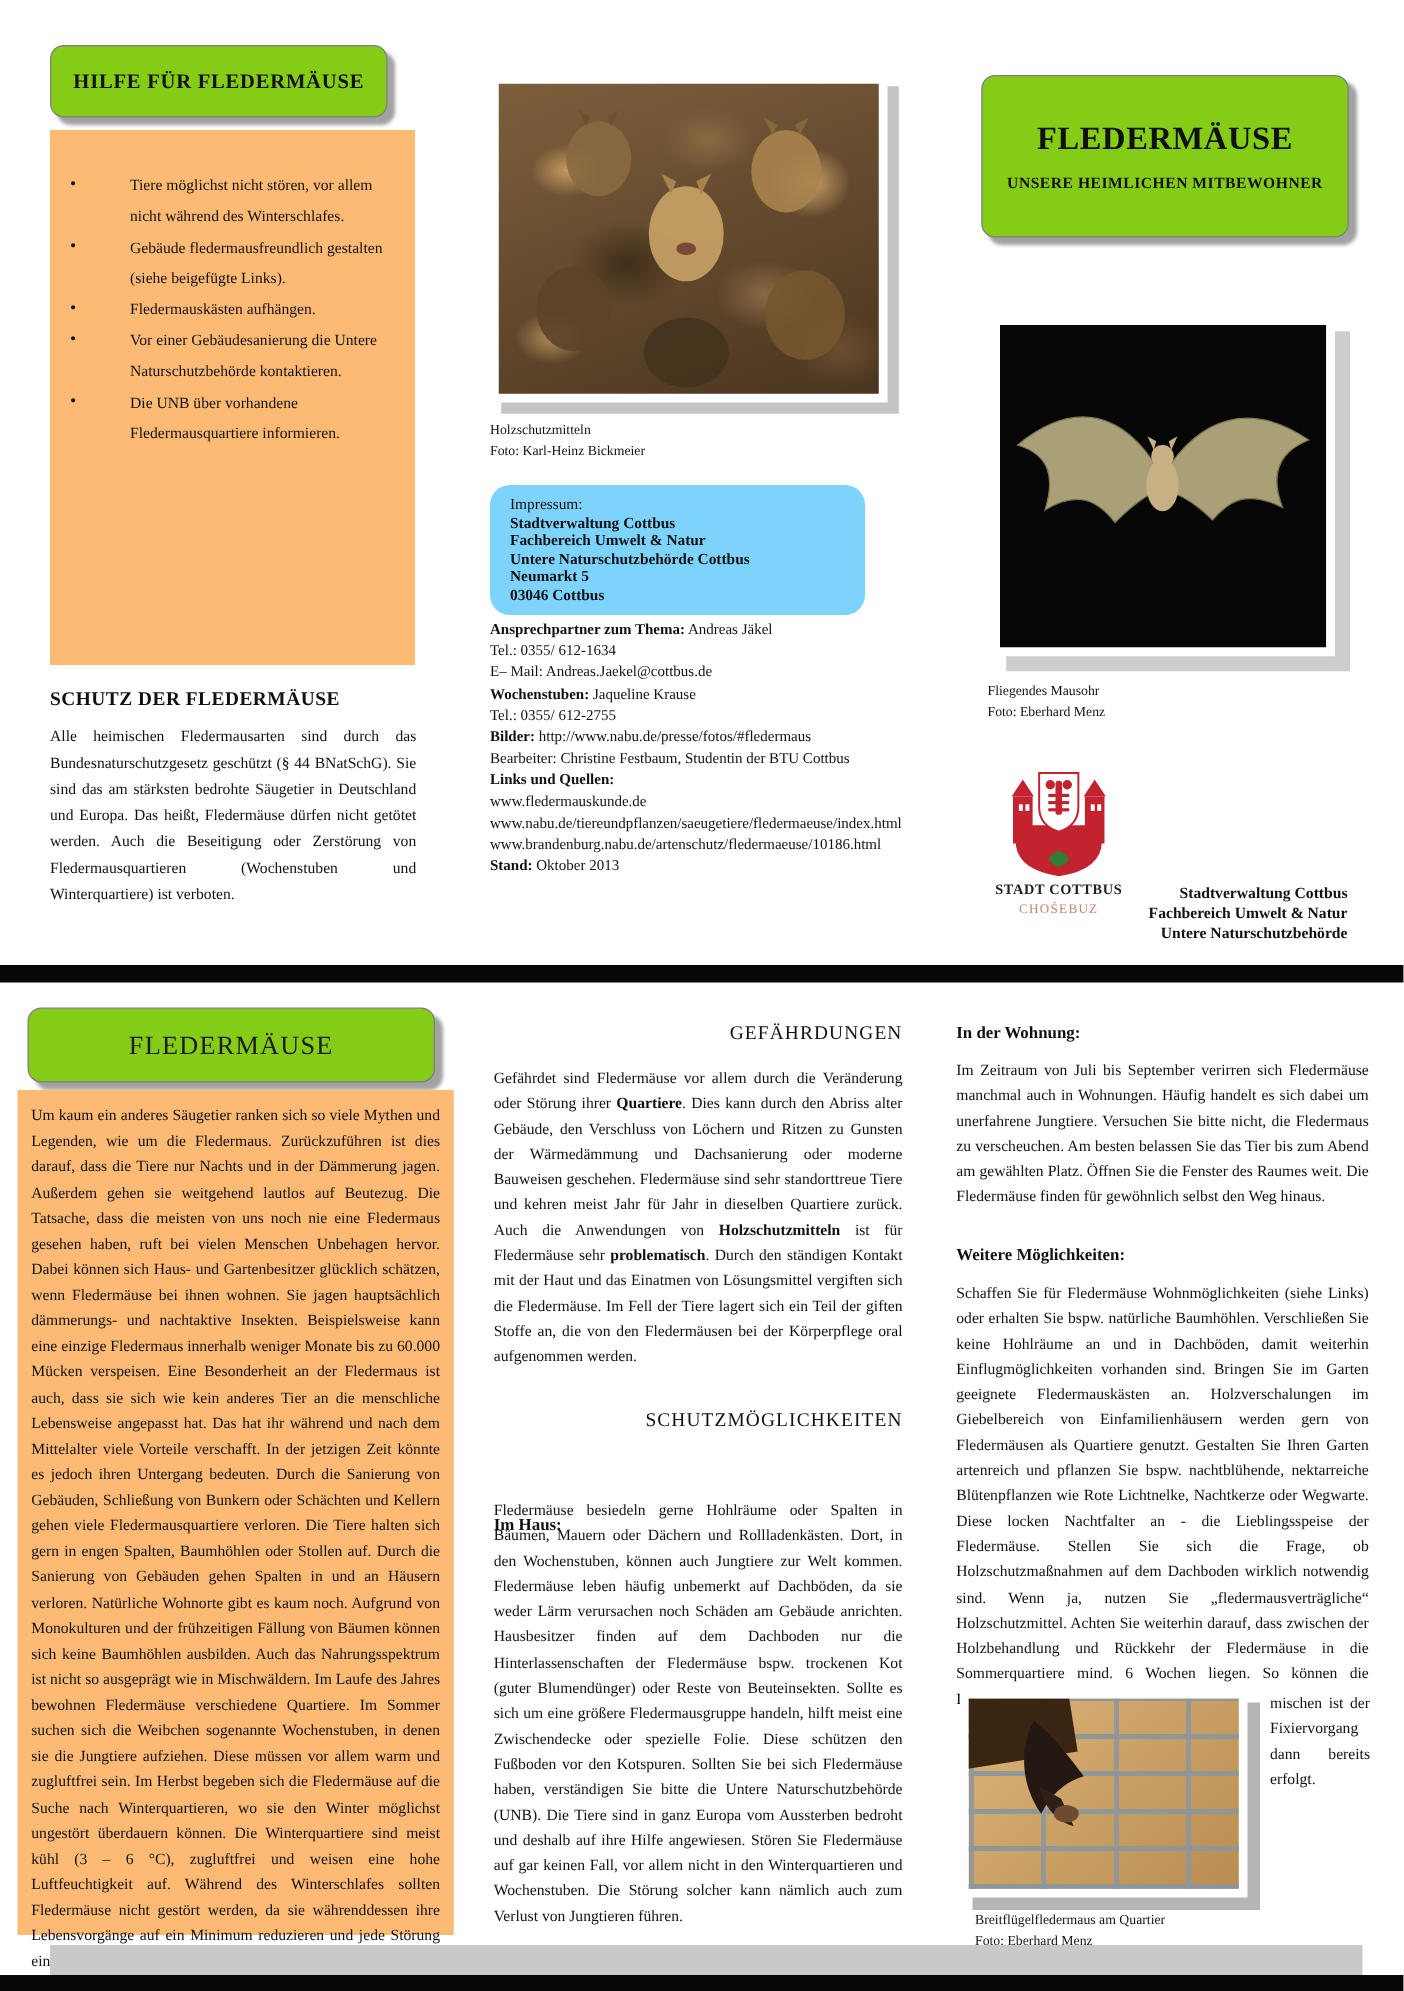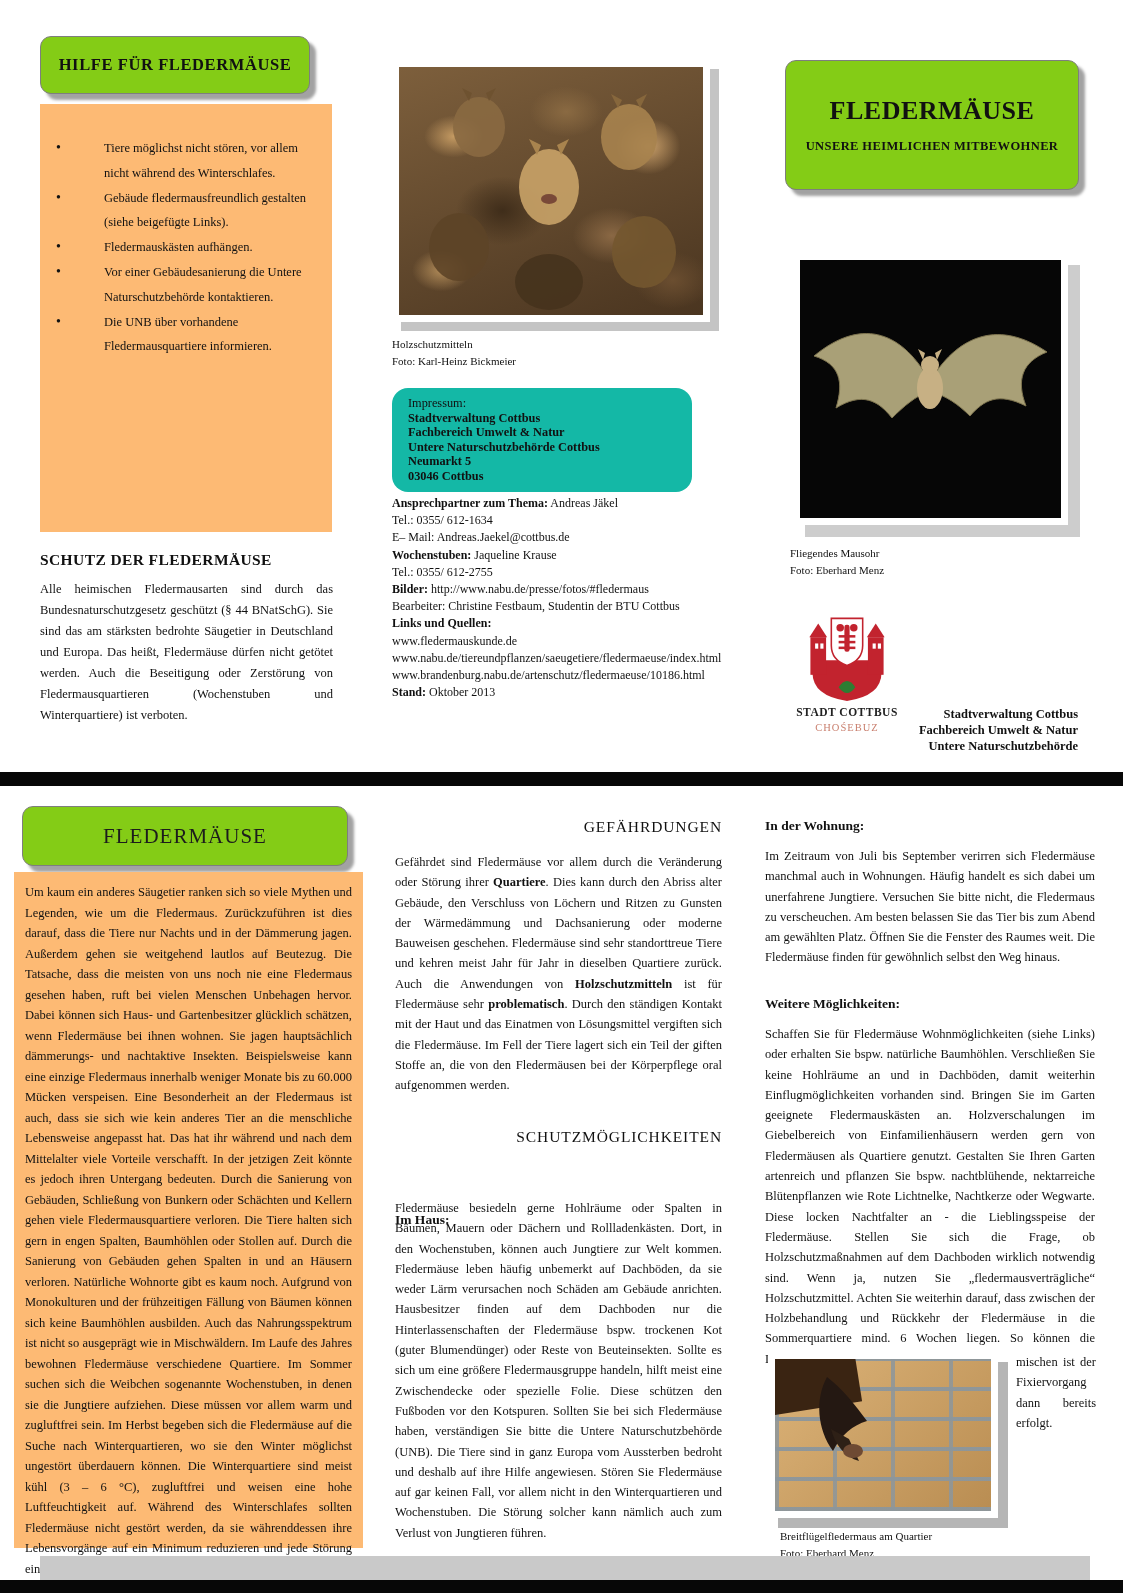--- a/index.html
+++ b/index.html
@@ -35,21 +35,21 @@
       radial-gradient(52px 36px at 55% 18%, #8a6a42 0%, rgba(138,106,66,0) 70%),
       radial-gradient(46px 40px at 82% 32%, #caa06a 0%, rgba(202,160,106,0) 70%),
       radial-gradient(62px 46px at 34% 58%, #3f2d1a 0%, rgba(63,45,26,0) 75%),
       radial-gradient(56px 40px at 70% 68%, #8a6844 0%, rgba(138,104,68,0) 70%),
       radial-gradient(42px 30px at 14% 82%, #b08a58 0%, rgba(176,138,88,0) 70%),
       radial-gradient(52px 38px at 90% 86%, #6b4e30 0%, rgba(107,78,48,0) 75%),
       linear-gradient(160deg,#7d5f3c,#4a3520);}
   .cap{font-size:11px;line-height:16.5px;}
   .cap-colony{left:392px;top:336px;width:300px;}
 
-  .impressum{left:392px;top:388px;width:268px;background:#14b8a6;border-radius:16px;
+  .impressum{left:392px;top:388px;width:268px;background:#7dd3fc;border-radius:16px;
              padding:8px 16px 8px 16px;font-size:12.3px;line-height:14.6px;}
   .contact{left:392px;top:495px;width:312px;font-size:12px;line-height:17.2px;}
 
   .title-box{left:785px;top:60px;width:292px;height:128px;}
   .title-box .main{font-size:26px;font-weight:bold;letter-spacing:.5px;}
   .title-box .sub{font-size:12.5px;font-weight:bold;letter-spacing:.4px;margin-top:13px;}
 
   .photo-flying{left:793px;top:253px;width:261px;height:258px;box-shadow:12px 12px 0 #cdcdcd;}
   .cap-flying{left:790px;top:545px;width:280px;}
 

